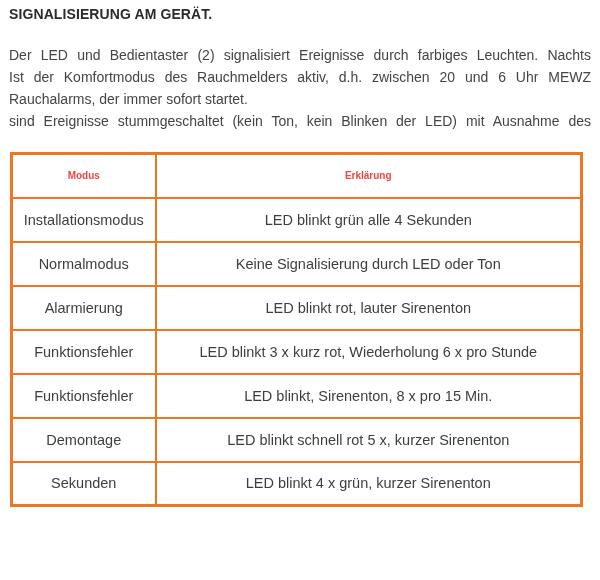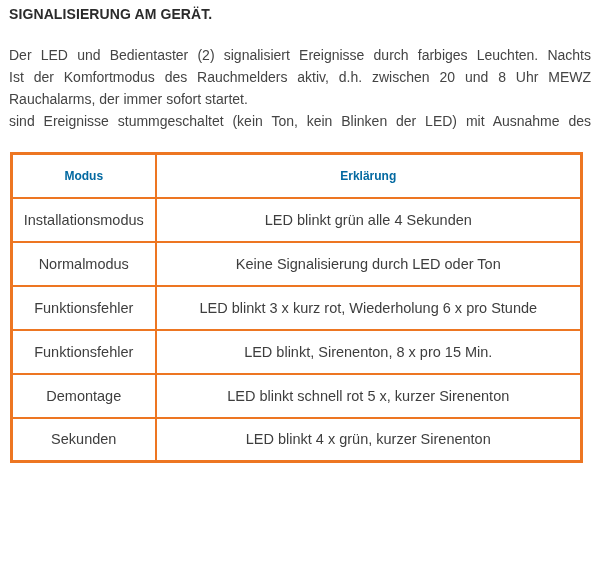--- a/index.html
+++ b/index.html
@@ -56,36 +56,36 @@
     height: 44px;
     text-align: center;
     vertical-align: middle;
     font-size: 14.5px;
     color: #3e3e3e;
     font-weight: 400;
     padding: 2px 6px;
   }
   table.signal-table th {
     font-weight: 700;
-    color: #0369a1;
-    font-size: 12px;
+    color: #ef4444;
+    font-size: 10px;
   }
   col.col-modus { width: 144px; }
   col.col-erkl  { width: 426px; }
 </style>
 </head>
 <body>
 
 <div class="page">
 
   <div class="doc-title">SIGNALISIERUNG AM GERÄT.</div>
 
   <div class="intro">
     <div class="line">Der LED und Bedientaster (2) signalisiert Ereignisse durch farbiges Leuchten. Nachts</div>
-    <div class="line">Ist der Komfortmodus des Rauchmelders aktiv, d.h. zwischen 20 und 8 Uhr MEWZ</div>
+    <div class="line">Ist der Komfortmodus des Rauchmelders aktiv, d.h. zwischen 20 und 6 Uhr MEWZ</div>
     <div class="line last">Rauchalarms, der immer sofort startet.</div>
     <div class="line">sind Ereignisse stummgeschaltet (kein Ton, kein Blinken der LED) mit Ausnahme des</div>
   </div>
 
   <table class="signal-table">
     <colgroup>
       <col class="col-modus">
       <col class="col-erkl">
     </colgroup>
     <thead>
@@ -97,20 +97,24 @@
     <tbody>
       <tr>
         <td>Installationsmodus</td>
         <td>LED blinkt grün alle 4 Sekunden</td>
       </tr>
       <tr>
         <td>Normalmodus</td>
         <td>Keine Signalisierung durch LED oder Ton</td>
       </tr>
       <tr>
+        <td>Alarmierung</td>
+        <td>LED blinkt rot, lauter Sirenenton</td>
+      </tr>
+      <tr>
         <td>Funktionsfehler</td>
         <td>LED blinkt 3 x kurz rot, Wiederholung 6 x pro Stunde</td>
       </tr>
       <tr>
         <td>Funktionsfehler</td>
         <td>LED blinkt, Sirenenton, 8 x pro 15 Min.</td>
       </tr>
       <tr>
         <td>Demontage</td>
         <td>LED blinkt schnell rot 5 x, kurzer Sirenenton</td>

